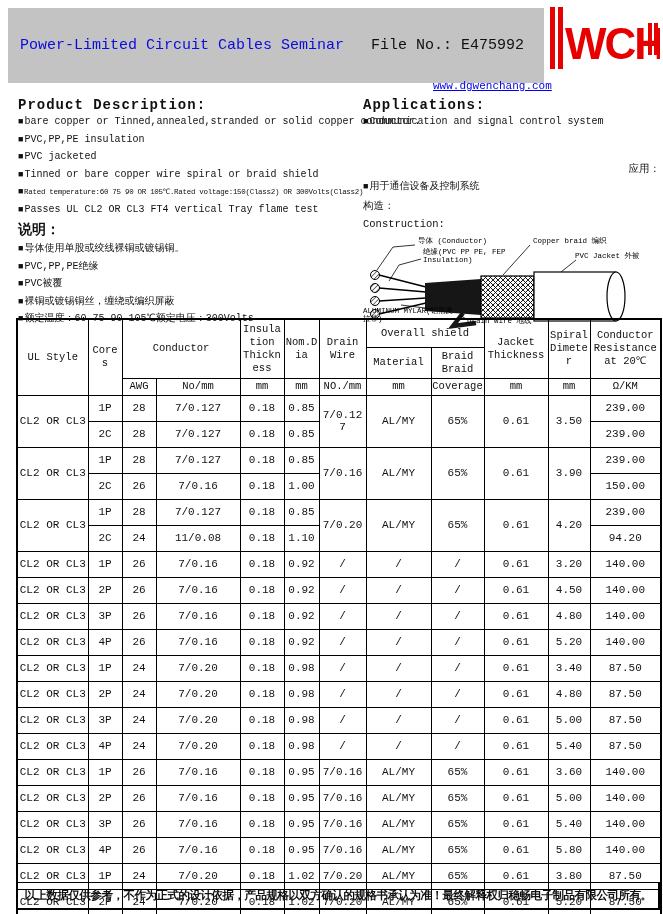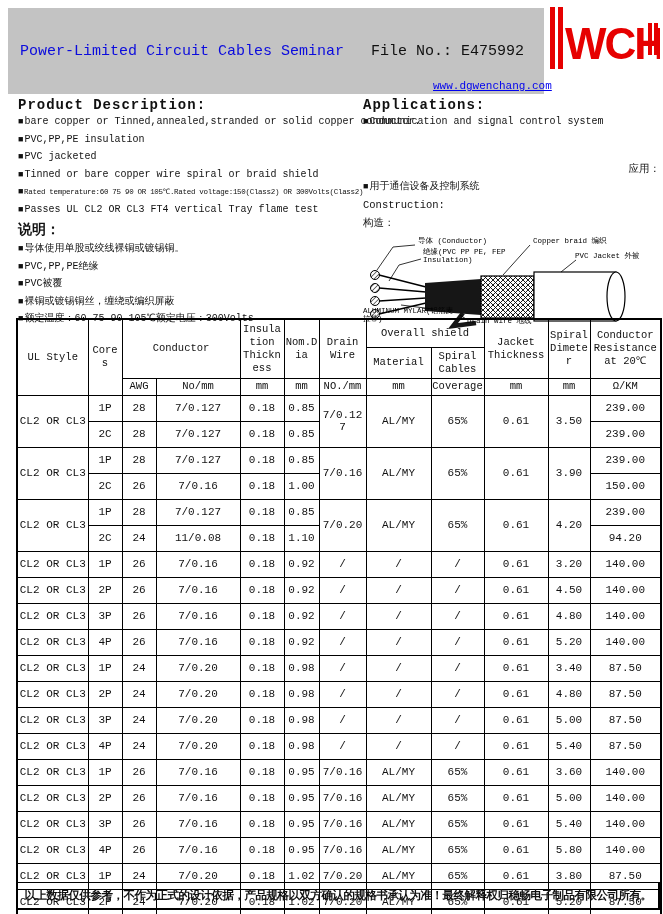--- a/index.html
+++ b/index.html
@@ -9,21 +9,21 @@
     width: 663px; height: 914px;
     margin: 0 auto;
     background: #ffffff;
     font-family: "Liberation Mono", "DejaVu Sans Mono", monospace;
     color: #111;
     overflow: hidden;
   }
   
   .topbar {
     position: absolute; left: 8px; top: 8px;
-    width: 536px; height: 86px;
+    width: 536px; height: 75px;
     background: #c3c3c3;
     display: flex; align-items: center;
   }
   .doc-title { color: #0b0bdd; font-size: 15px; margin-left: 12px; white-space: nowrap; }
   .file-no  { color: #101010; font-size: 15px; margin-left: 27px; white-space: nowrap; }
   .logo { position: absolute; left: 548px; top: 3px; width: 112px; height: 72px; }
   .website {
     position: absolute; left: 433px; top: 80px;
     color: #0000ee; font-size: 11px; text-decoration: underline; cursor: pointer;
   }
@@ -119,22 +119,22 @@
       <div class="sec-heading">Applications:</div>
       <ul class="bullets">
           <li>Communication and signal control system</li>
         </ul>
 
       <div class="small-label gap-lg">应用：</div>
       <ul class="bullets">
           <li>用于通信设备及控制系统</li>
         </ul>
 
+      <div class="small-label">构造：</div>
       <div class="small-label">Construction:</div>
-      <div class="small-label">构造：</div>
 
       <div class="diagram">
         <svg width="295" height="102" viewBox="0 0 295 102">
           <defs>
             <pattern id="hatch" width="3.5" height="3.5" patternUnits="userSpaceOnUse" patternTransform="rotate(45)">
               <rect width="3.5" height="3.5" fill="#fff"></rect>
               <line x1="0" y1="0" x2="0" y2="3.5" stroke="#000" stroke-width="1.1"></line>
             </pattern>
             <pattern id="cross" width="5" height="5" patternUnits="userSpaceOnUse">
               <rect width="5" height="5" fill="#fff"></rect>
@@ -201,21 +201,21 @@
           <th rowspan="2">Insulation Thickness</th>
           <th rowspan="2">Nom.Dia</th>
           <th rowspan="2">Drain Wire</th>
           <th colspan="2">Overall shield</th>
           <th rowspan="2">Jacket Thickness</th>
           <th rowspan="2">Spiral Dimeter</th>
           <th rowspan="2">Conductor Resistance at 20℃</th>
         </tr>
         <tr>
           <th>Material</th>
-          <th>Spiral Cables</th>
+          <th>Braid Braid</th>
         </tr>
         <tr>
           <th>AWG</th>
           <th>No/mm</th>
           <th>mm</th>
           <th>mm</th>
           <th>NO./mm</th>
           <th>mm</th>
           <th>Coverage</th>
           <th>mm</th>

